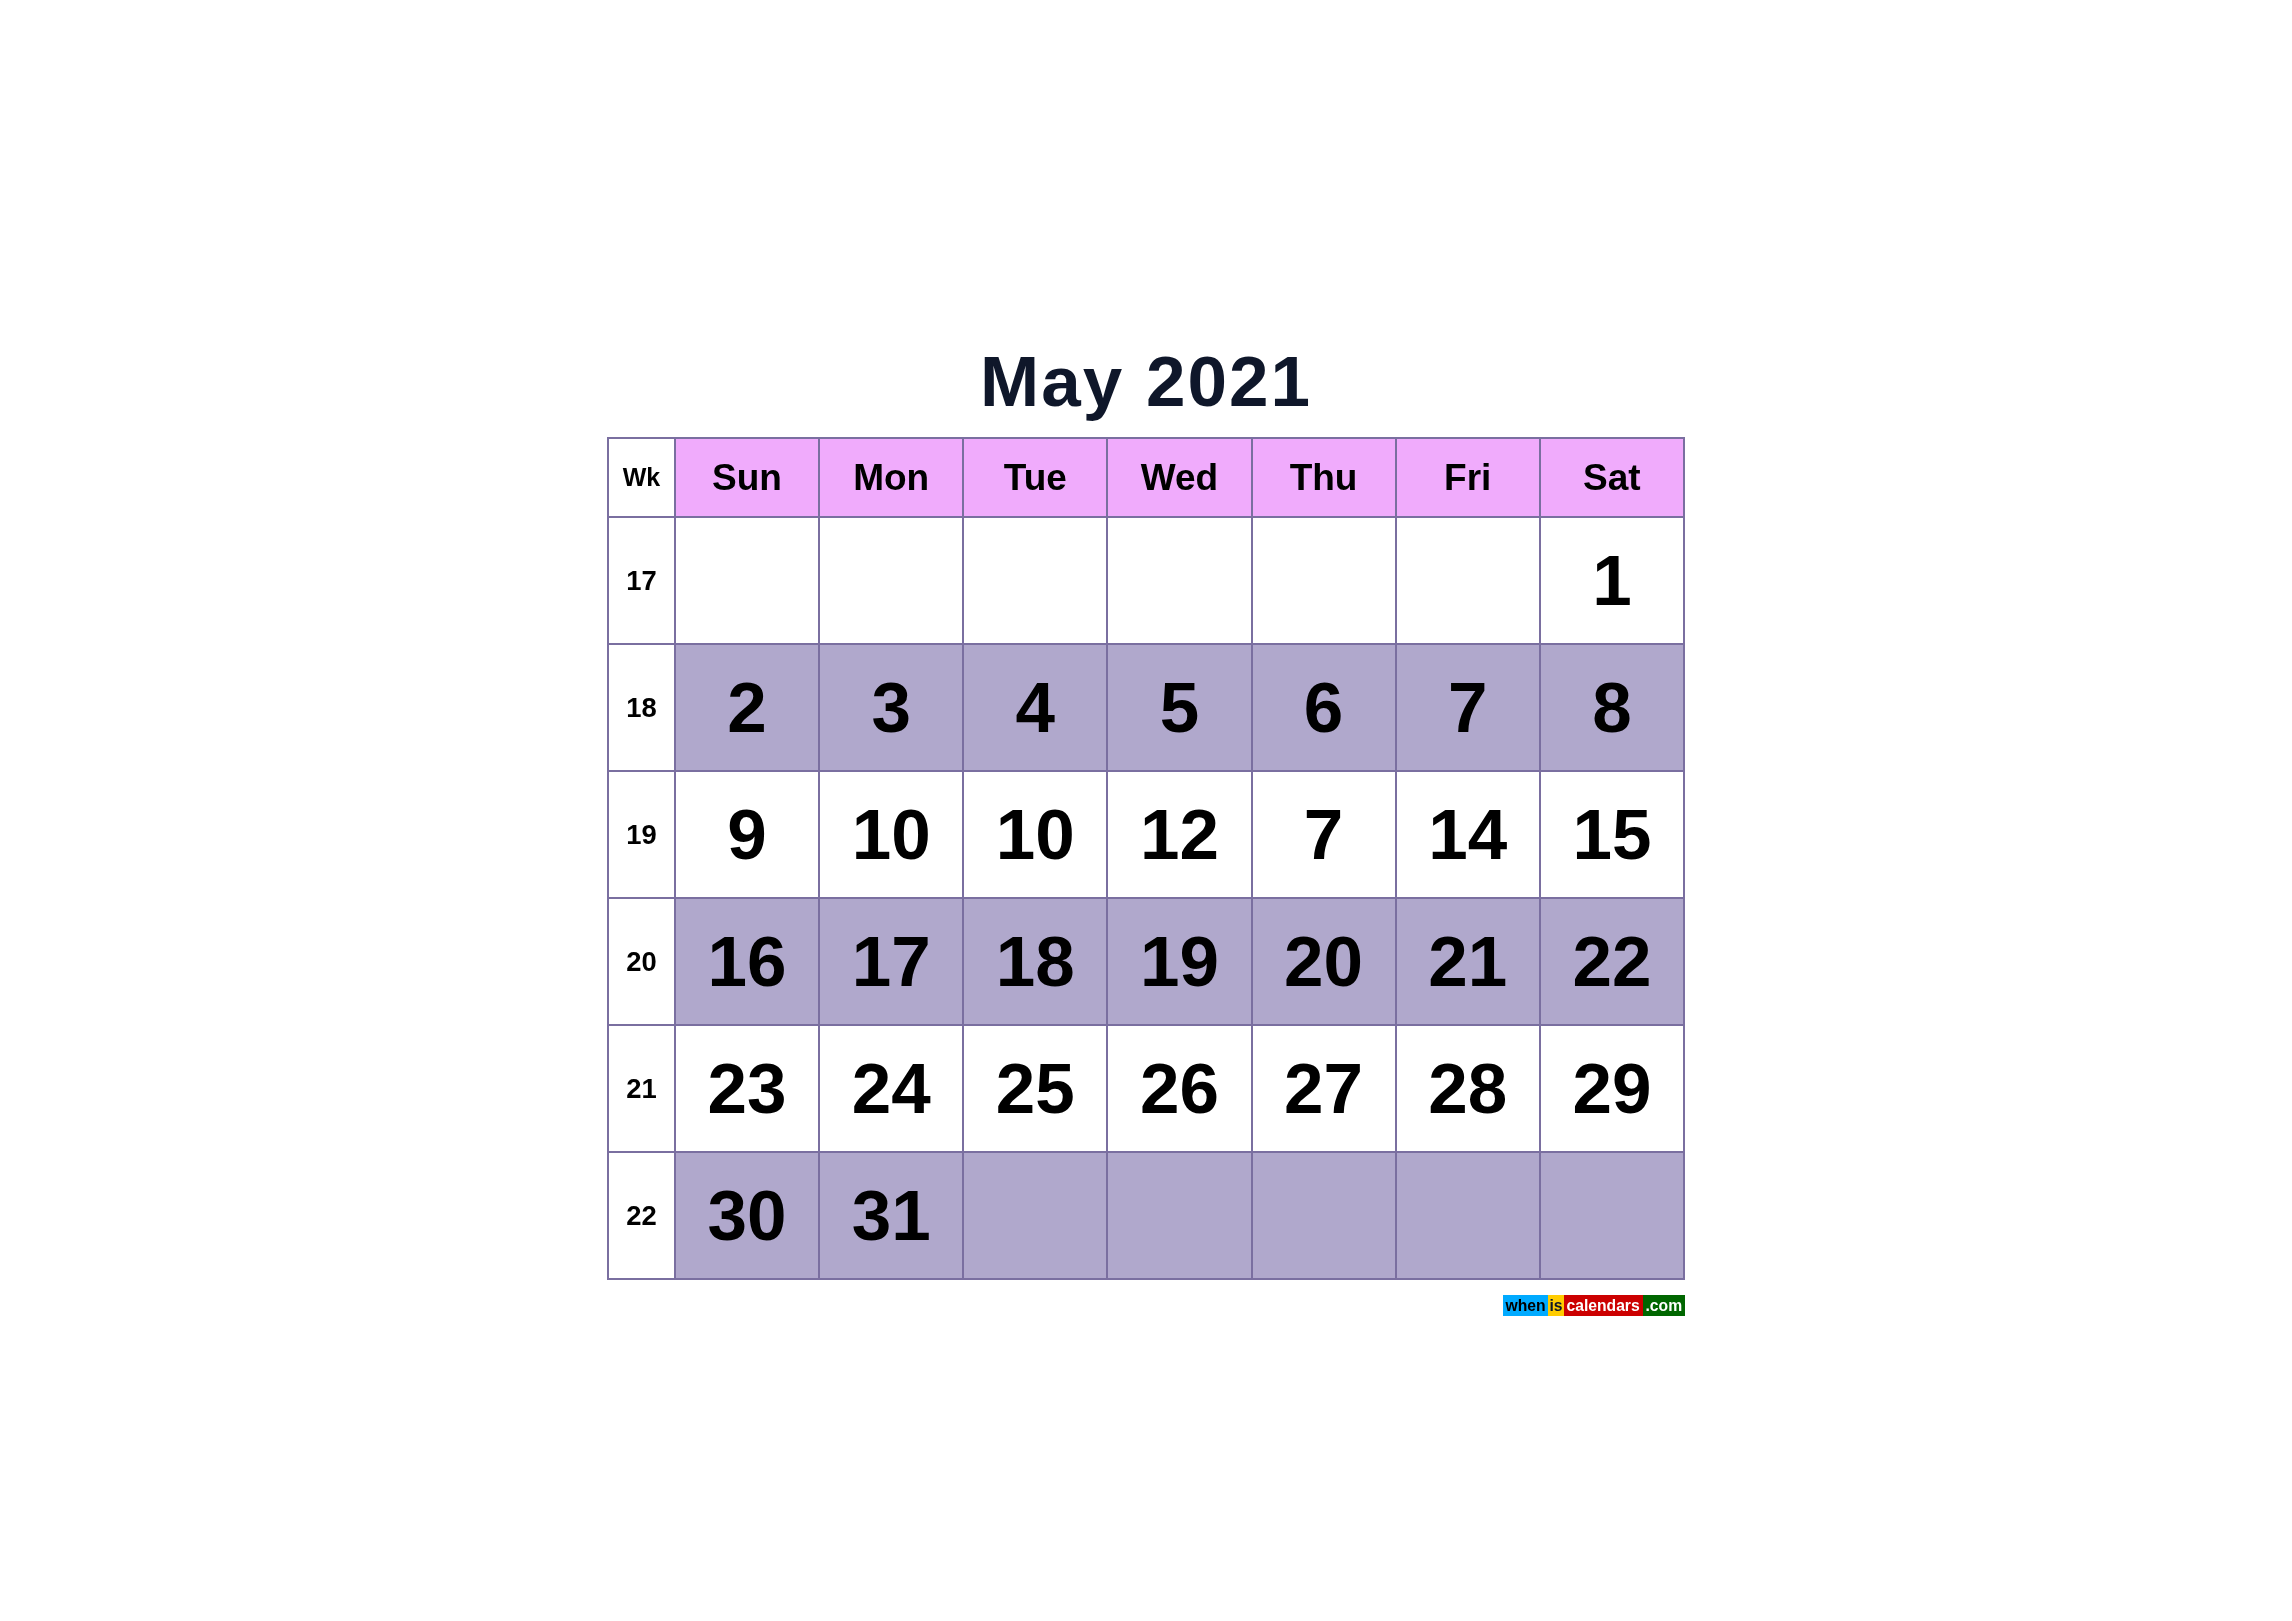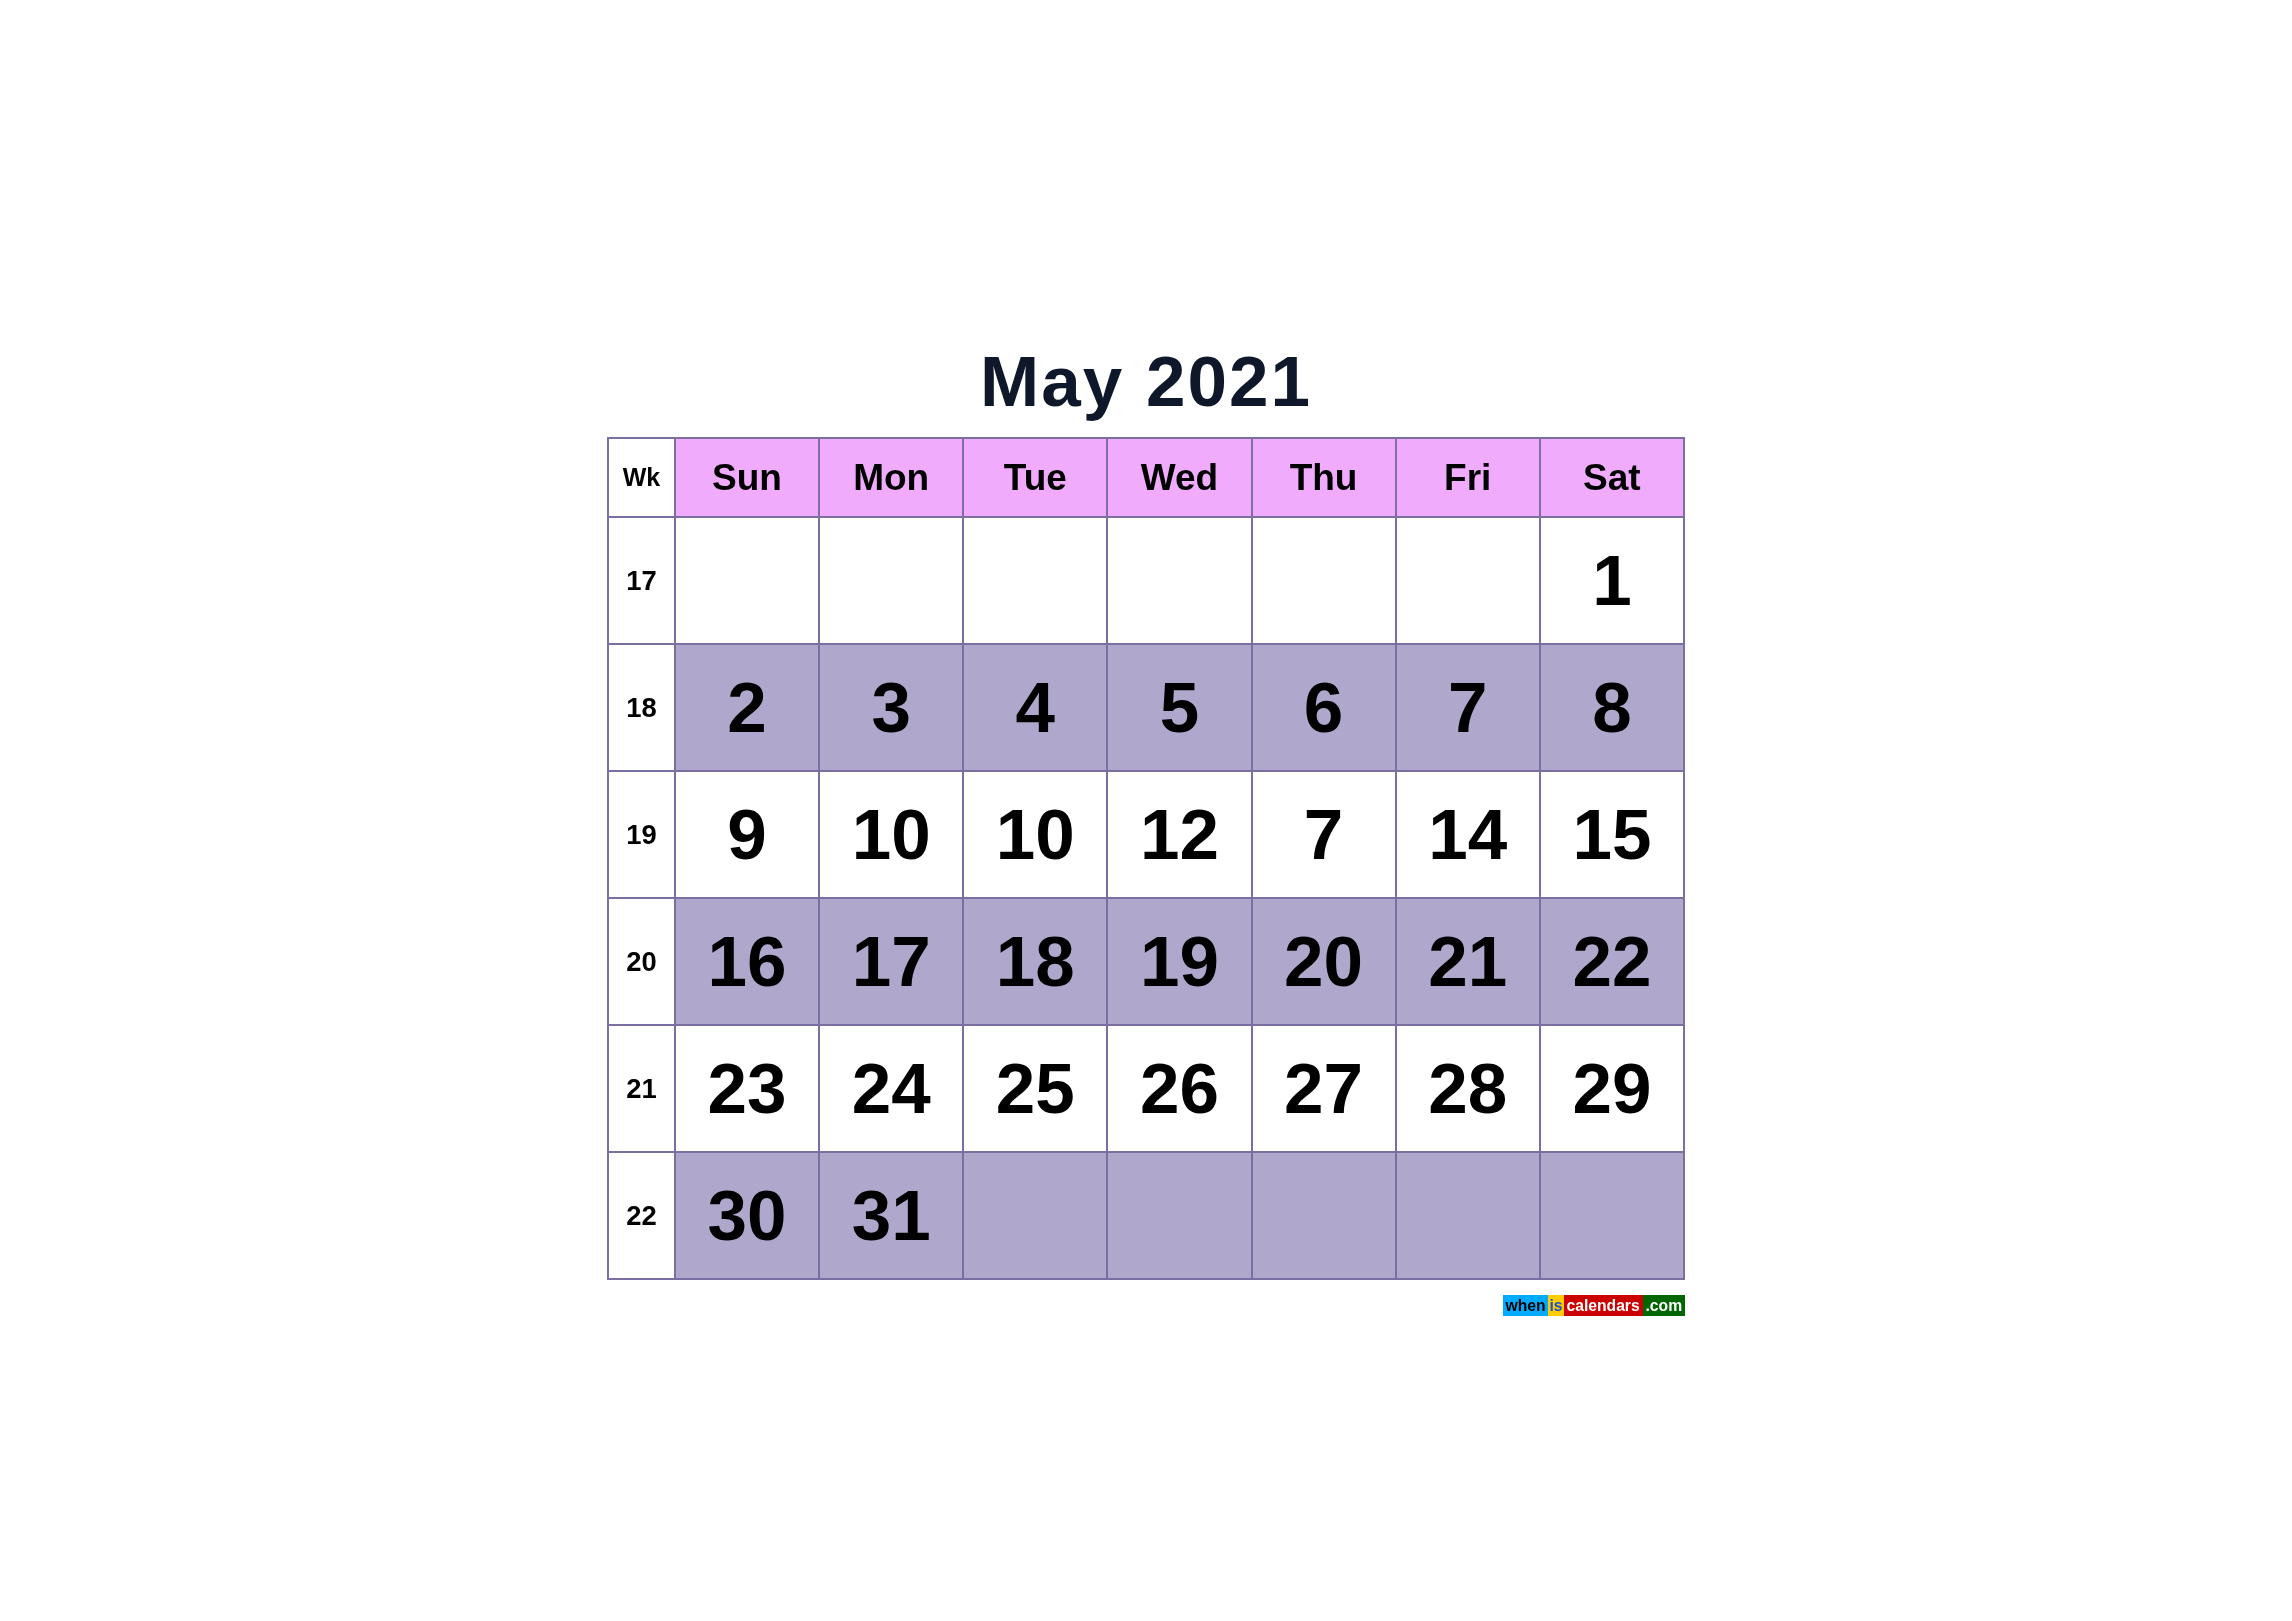--- a/index.html
+++ b/index.html
@@ -124,21 +124,21 @@
       font-weight: bold;
     }
 
     .watermark-when {
       color: #000;
       background: #00aaff;
       padding: 2px 2.9px;
     }
 
     .watermark-is {
-      color: #1d4ed8;
+      color: #0f172a;
       background: #ffcc00;
       padding: 2px 1px;
     }
 
     .watermark-calendars {
       color: #fff;
       background: #cc0000;
       padding: 2px 2.9px;
     }
 

